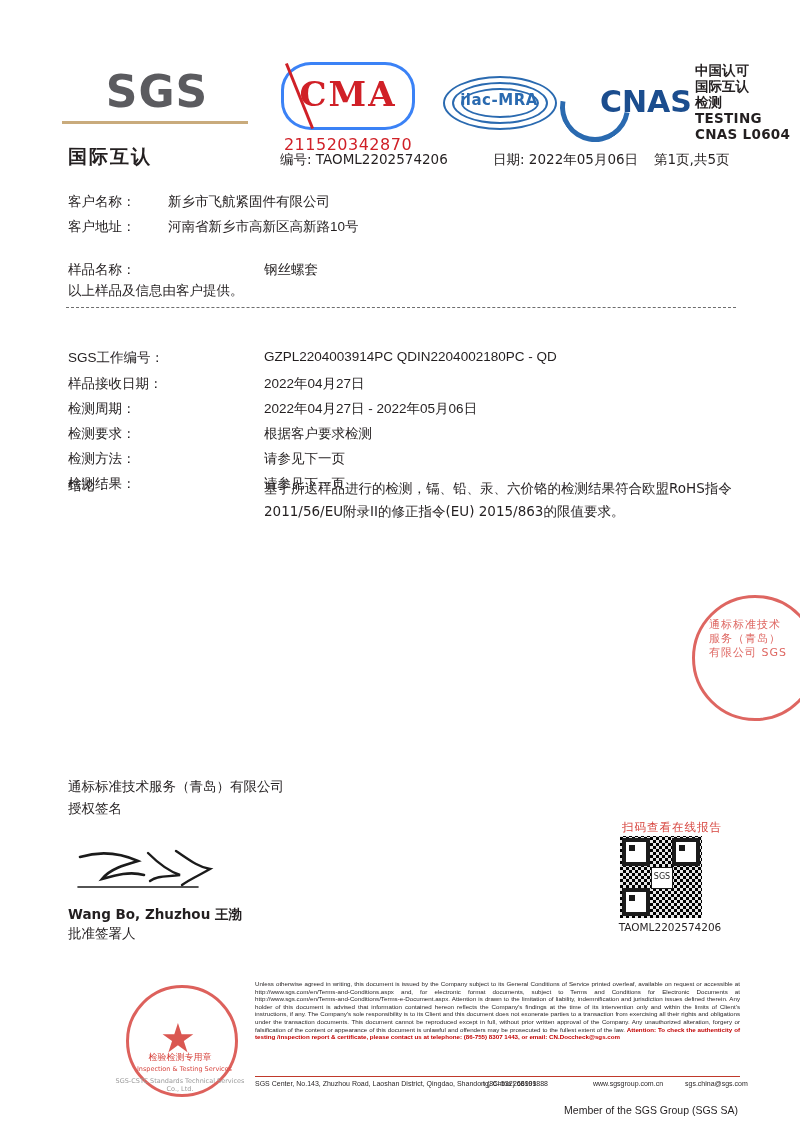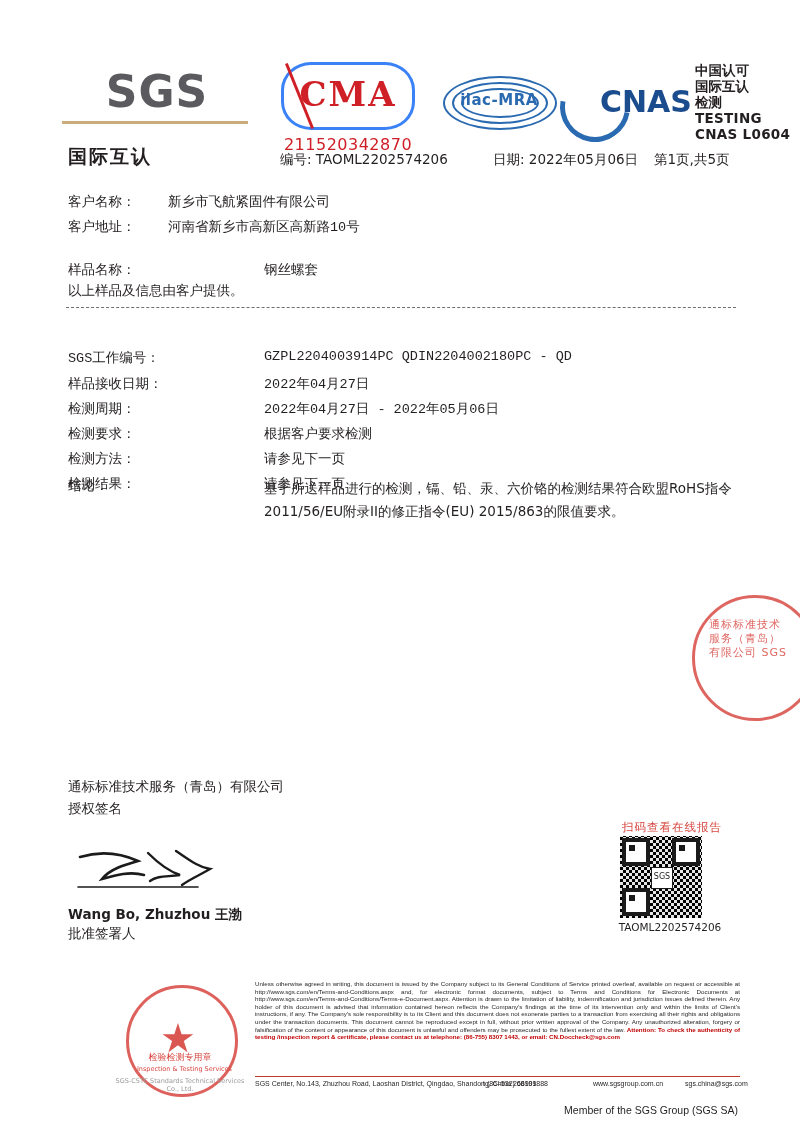--- a/index.html
+++ b/index.html
@@ -204,21 +204,21 @@
     left: 586px;
     top: 3px;
     font-size: 13.5px;
     font-family: "DejaVu Sans", sans-serif;
   }
 
   
   .kv {
     position: absolute;
     font-size: 13.5px;
-    font-family: Liberation Mono, monospace;
+    font-family: Liberation Sans, sans-serif;
     color: #231f20;
   }
   .kv .k { position: absolute; left: 0; top: 0; white-space: nowrap; }
   .kv .v { position: absolute; top: 0; white-space: nowrap; }
 
   .cust-name { left: 68px; top: 193px; width: 660px; height: 20px; }
   .cust-name .v { left: 100px; }
   .cust-addr { left: 68px; top: 218px; width: 660px; height: 20px; }
   .cust-addr .v { left: 100px; }
 

